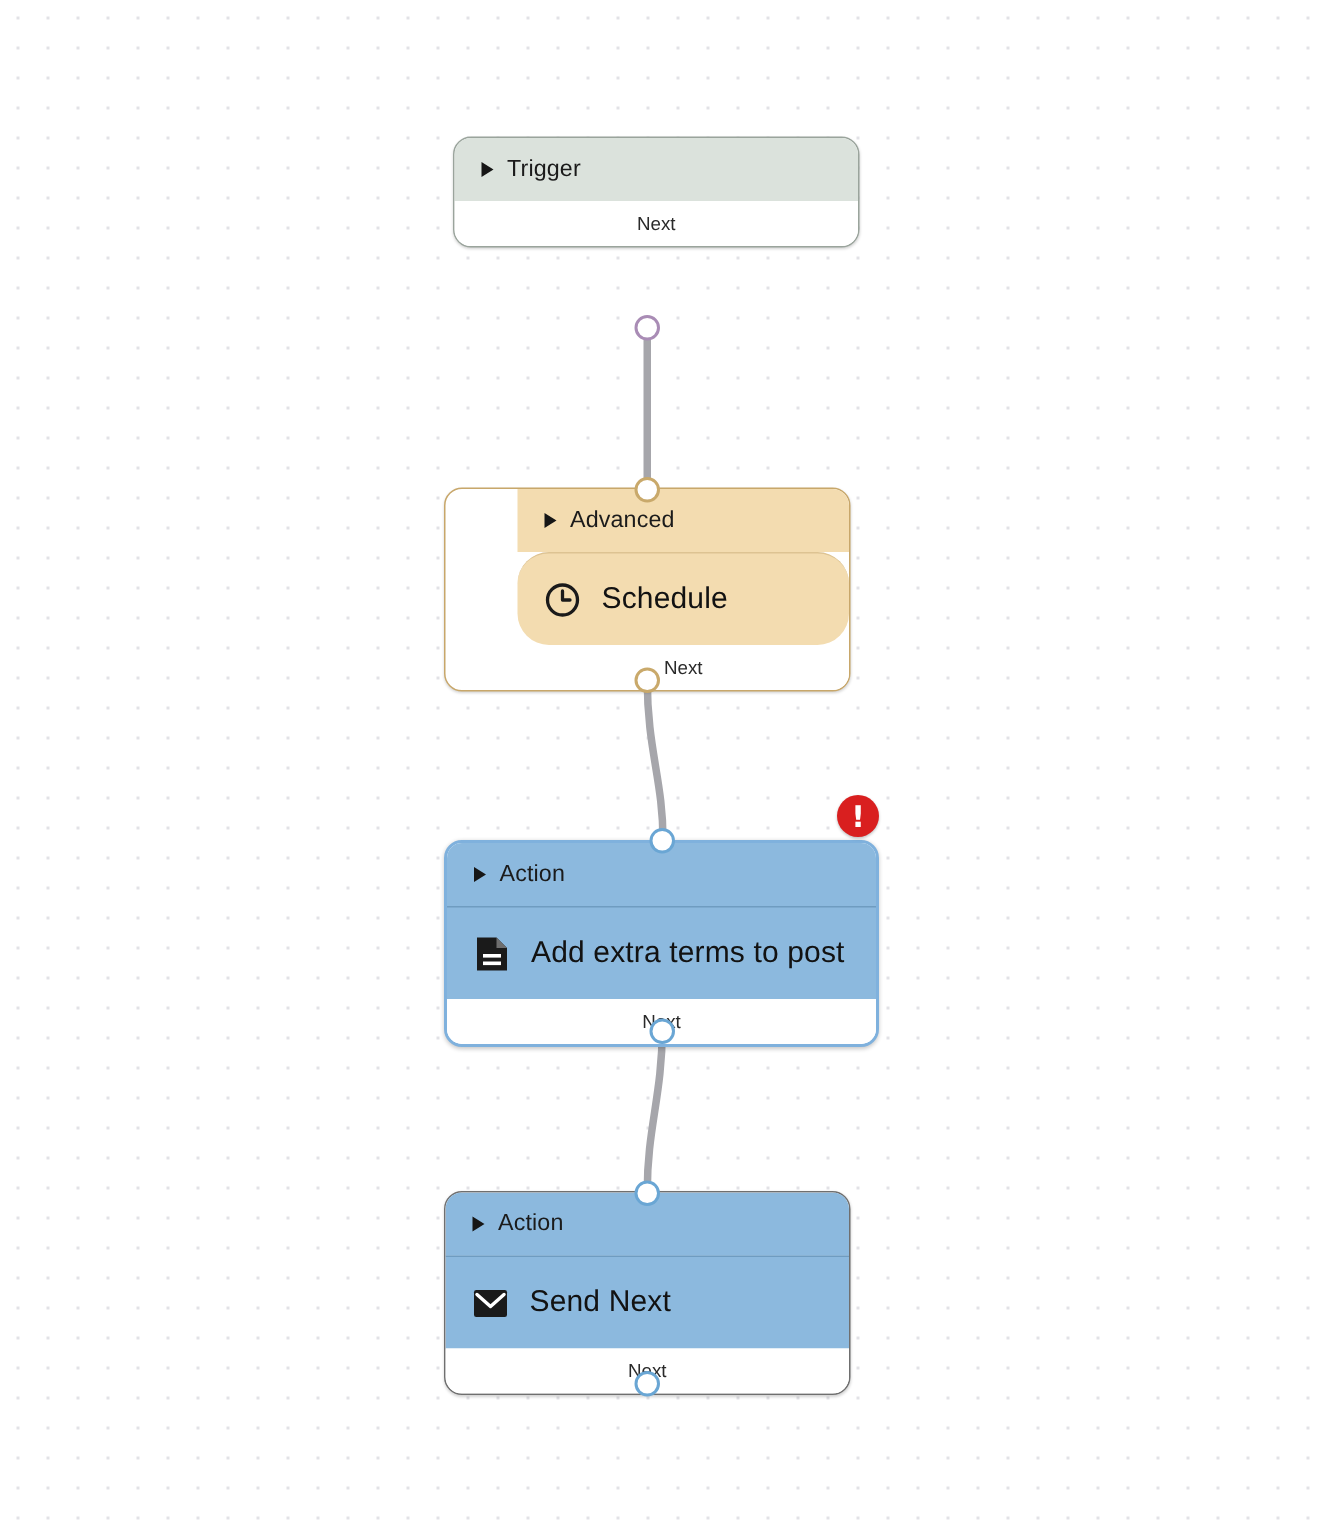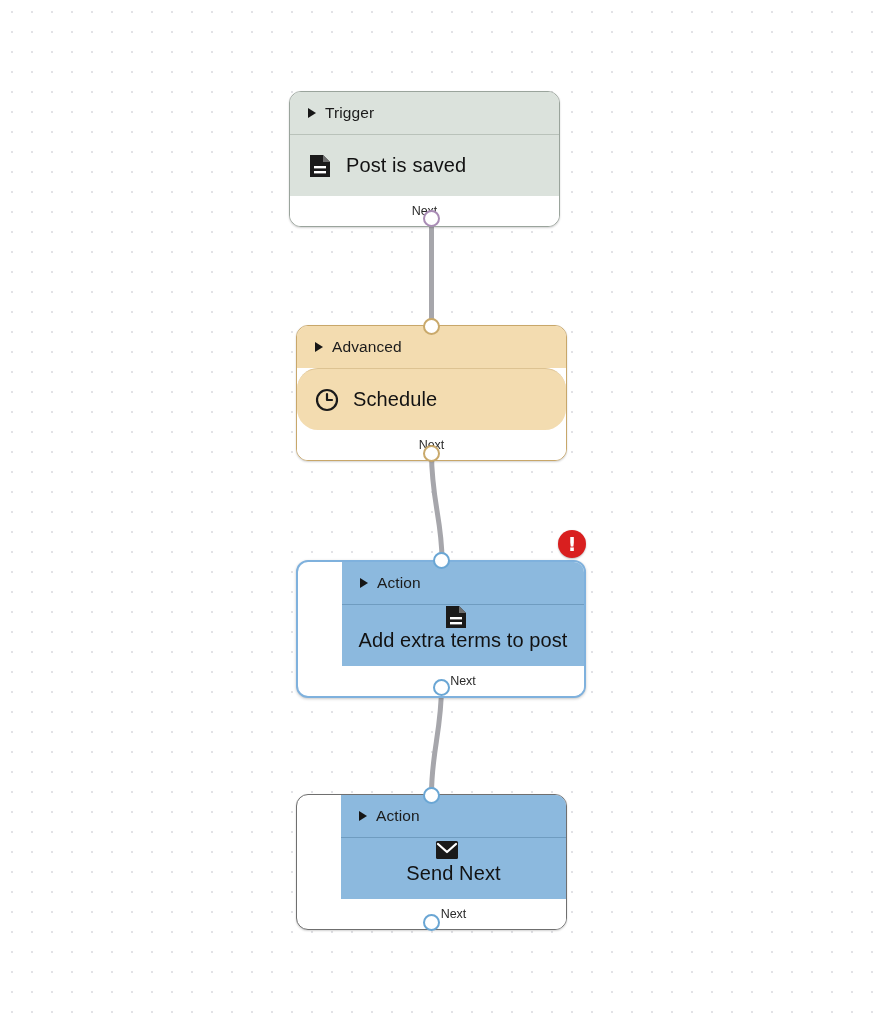--- a/index.html
+++ b/index.html
@@ -36,22 +36,22 @@
   
   .node {
     position: absolute;
     border-radius: 12px;
     background: #ffffff;
     box-sizing: border-box;
     box-shadow: 0 1px 2px rgba(0,0,0,0.18);
     overflow: hidden;
   }
   .node.trigger  { border: 1px solid #9aa49c; }
-  .node.advanced { border: 1px solid #c8a76a; }
-  .node.action   { border: 1px solid #6f6f6f; padding-left: 44px; }
+  .node.advanced { border: 1px solid #c8a76a; padding-left: 48px; }
+  .node.action   { border: 1px solid #6f6f6f; }
   .node.selected { border: 2px solid #7fb1dd; box-shadow: 0 1px 3px rgba(0,0,0,0.22); }
 
   .node-header {
     height: 42px;
     display: flex;
     align-items: center;
     padding-left: 18px;
     font-size: 15.5px;
     color: #1b1b1b;
     letter-spacing: .1px;
@@ -101,21 +101,21 @@
     box-sizing: border-box;
   }
 
   
   .trigger  .node-header, .trigger  .node-body { background: #dbe2dc; }
   .advanced .node-header, .advanced .node-body { background: #f3dcb0; }
   .action   .node-header, .action   .node-body { background: #8cb9de; }
 
   .trigger  .node-body { border-top-color: #b9c2ba; }
   .advanced .node-body { border-top-color: #ddc392; border-radius: 21px; }
-  .action   .node-body { border-top-color: #6f9cc0; flex-direction: column; }
+  .action   .node-body { border-top-color: #6f9cc0; }
 
   
   .port {
     position: absolute;
     width: 17px;
     height: 17px;
     border-radius: 50%;
     background: #ffffff;
     box-sizing: border-box;
     z-index: 5;
@@ -150,35 +150,24 @@
 <body>
 
 <div id="canvas">
 
   <svg class="edges" viewBox="0 0 882 1024" xmlns="http://www.w3.org/2000/svg">
     <path d="M431.5 218 C 431.5 260, 431.5 290, 431.5 325" stroke="#a6a6ab" stroke-width="5" fill="none" stroke-linecap="round"></path>
     <path d="M431.5 453 C 431.5 500, 442 520, 442 560" stroke="#a6a6ab" stroke-width="5" fill="none" stroke-linecap="round"></path>
     <path d="M441.5 686 C 441.5 730, 431.5 752, 431.5 794" stroke="#a6a6ab" stroke-width="5" fill="none" stroke-linecap="round"></path>
   </svg>
 
-  <div class="node trigger" style="left:289px; top:91px; width:271px;">
+  <div class="node trigger" style="left:302px; top:91px; width:271px;">
     <div class="node-header">
       <span class="disclosure"></span>
       <span>Trigger</span>
-    </div>
-    <div class="node-body">
-      <span class="node-icon">
-        <svg width="22" height="24" viewBox="0 0 22 24" xmlns="http://www.w3.org/2000/svg">
-          <path d="M1 1 h13 l7 7 v15 H1 Z" fill="#1a1a1a"></path>
-          <path d="M14 1 v7 h7 Z" fill="#6e6e6e"></path>
-          <rect x="5" y="12" width="12" height="2.4" fill="#ffffff"></rect>
-          <rect x="5" y="17" width="12" height="2.4" fill="#ffffff"></rect>
-        </svg>
-      </span>
-      <span class="node-title">Post is saved</span>
     </div>
     <div class="node-footer">Next</div>
   </div>
   <div class="port purple" style="left:423px; top:209.5px;"></div>
 
   <div class="port tan" style="left:423px; top:317.5px;"></div>
   <div class="node advanced" style="left:296px; top:325px; width:271px;">
     <div class="node-header">
       <span class="disclosure"></span>
       <span>Advanced</span>

